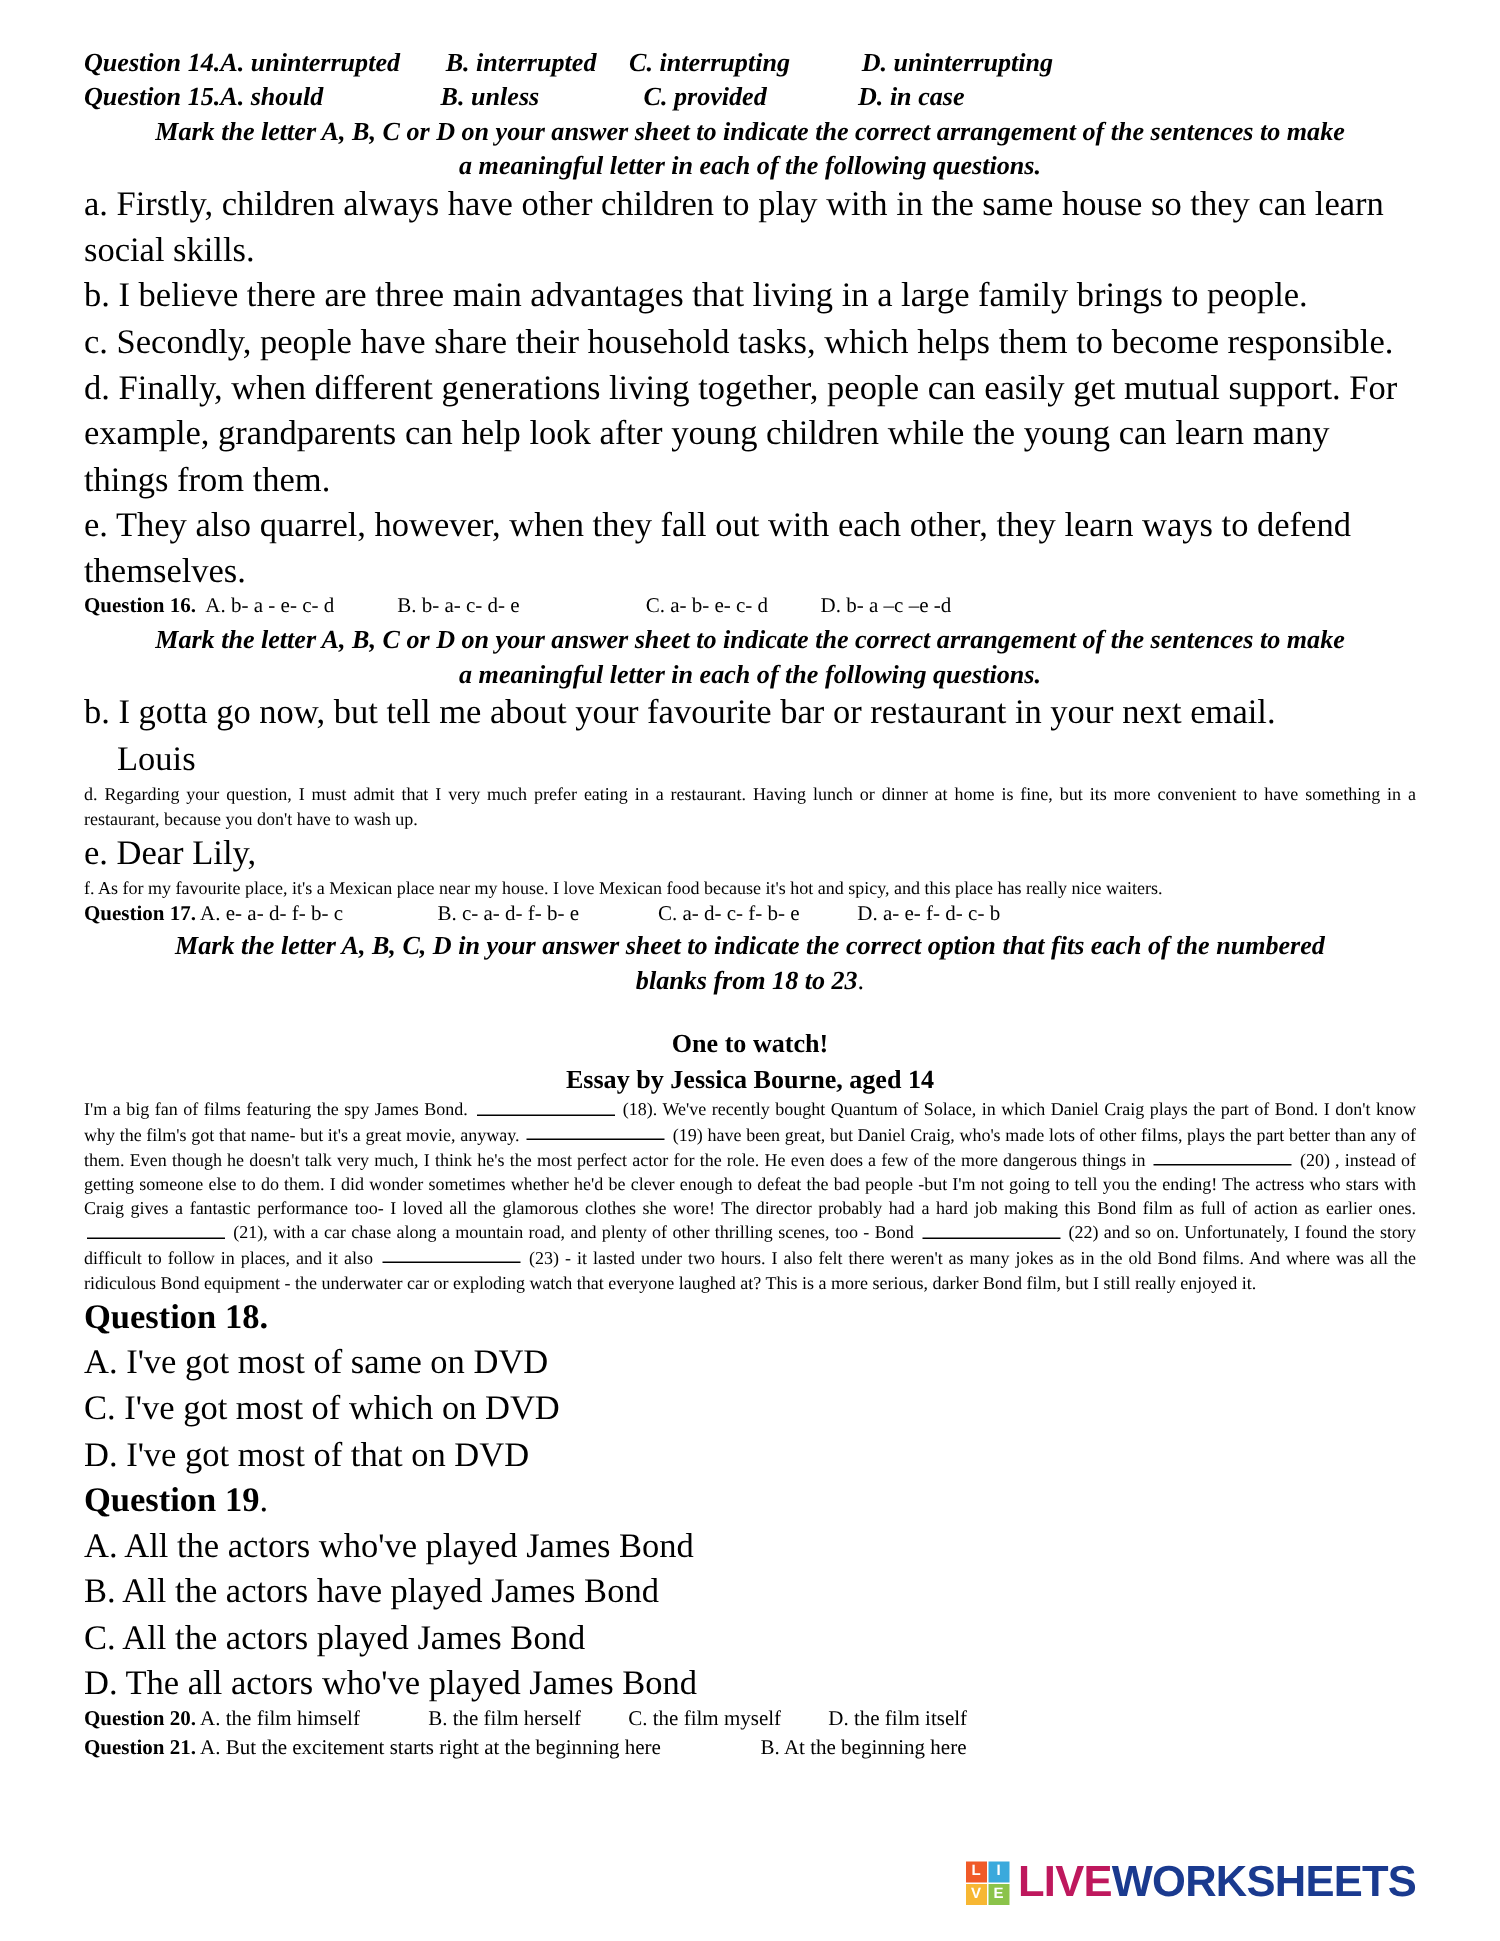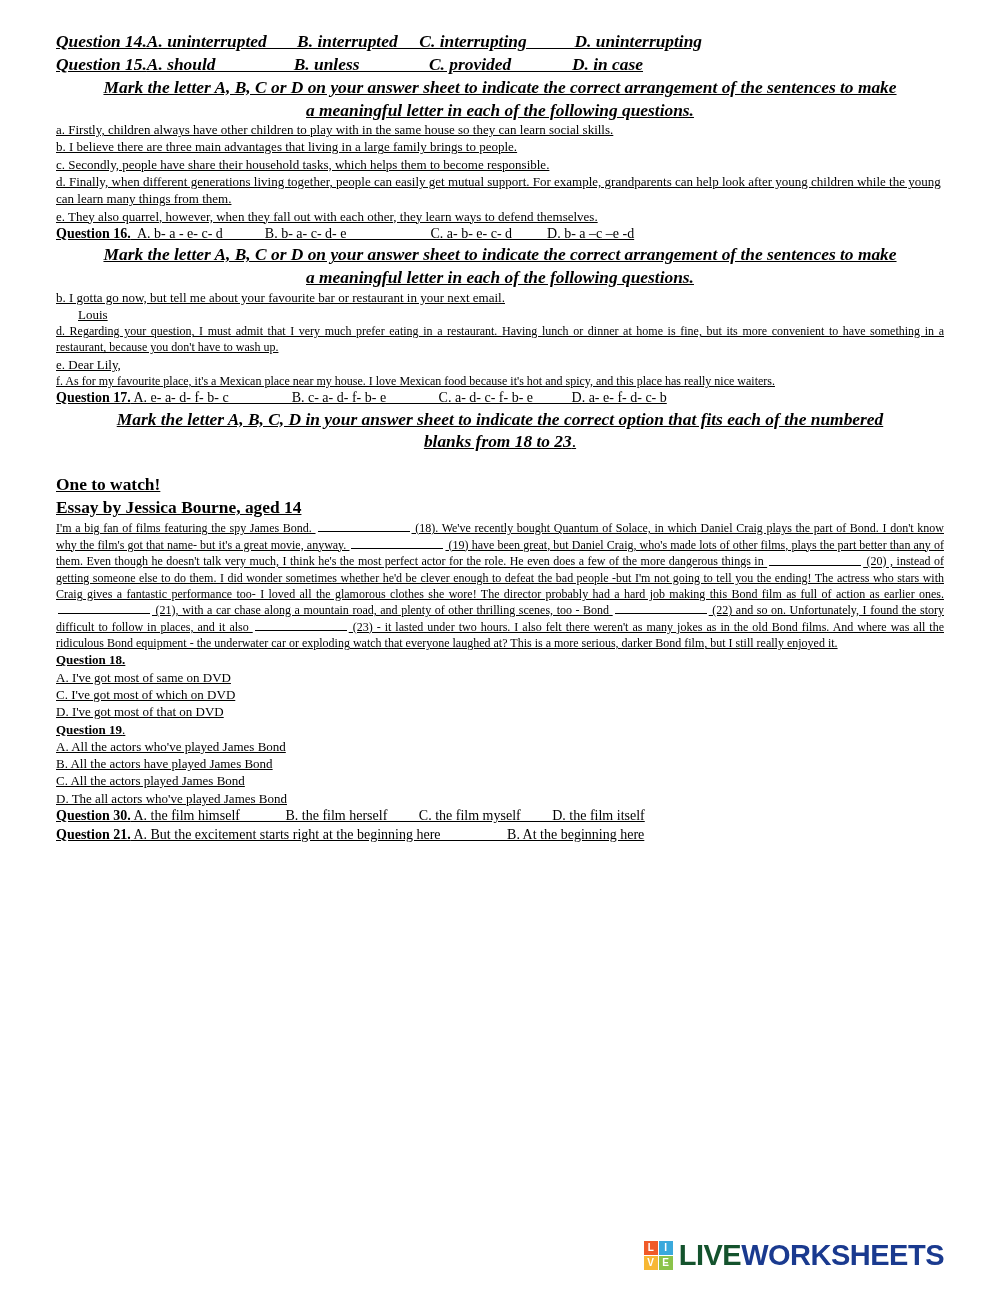--- a/index.html
+++ b/index.html
@@ -14,21 +14,20 @@
     color: #000000;
     position: relative;
     overflow: hidden;
   }
   .page {
     padding: 30px 56px 0 56px;
     box-sizing: border-box;
     width: 1000px;
     height: 1294px;
     position: relative;
-    text-decoration: underline;
   }
   .bi {
     font-weight: bold;
     font-style: italic;
   }
   .b {
     font-weight: bold;
   }
   .instr {
     font-weight: bold;
@@ -44,25 +43,26 @@
     margin: 0;
     white-space: pre;
   }
   .para {
     font-size: 12px;
     line-height: 1.35;
     margin: 0;
     text-align: justify;
   }
   .para-nj {
-    font-size: 13px;
+    font-size: 23px;
     line-height: 1.33;
     margin: 0;
   }
   .center {
+    text-align: center;
     font-weight: bold;
     font-size: 17.4px;
     line-height: 1.35;
     margin: 0;
   }
   .gap-lg { height: 20px; }
   .mcq-line {
     font-size: 14px;
     line-height: 1.33;
     margin: 0;
@@ -107,21 +107,21 @@
   .lm2 { background: #3aa9dc; }
   .lm3 { background: #f7b733; }
   .lm4 { background: #8bc34a; }
   .logo-text {
     font-family: "Liberation Sans", sans-serif;
     font-size: 29px;
     font-weight: bold;
     letter-spacing: -0.5px;
     color: #1a3a8f;
   }
-  .logo-text .green { color: #14532d; }
+  .logo-text .green { color: #be185d; }
   .indent-sub { padding-left: 22px; }
 </style>
 </head>
 <body>
 
 <div class="page">
 
   <div class="q-row"><span class="bi">Question 14.</span><span class="bi">A. uninterrupted       B. interrupted     C. interrupting           D. uninterrupting</span></div>
   <div class="q-row"><span class="bi">Question 15.</span><span class="bi">A. should                  B. unless                C. provided              D. in case</span></div>
 
@@ -161,21 +161,21 @@
   <div class="para-nj">A. I've got most of same on DVD</div>
   <div class="para-nj">C. I've got most of which on DVD</div>
   <div class="para-nj">D. I've got most of that on DVD</div>
 
   <div class="para-nj"><span class="b">Question 19</span><span>.</span></div>
   <div class="para-nj"> A. All the actors who've played James Bond</div>
   <div class="para-nj"> B. All the actors have played James Bond</div>
   <div class="para-nj">C. All the actors played James Bond</div>
   <div class="para-nj">D. The all actors who've played James Bond</div>
 
-  <div class="mcq-line"><span class="b">Question 30.</span><span> A. the film himself             B. the film herself         C. the film myself         D. the film itself</span></div>
+  <div class="mcq-line"><span class="b">Question 20.</span><span> A. the film himself             B. the film herself         C. the film myself         D. the film itself</span></div>
   <div class="mcq-line"><span class="b">Question 21.</span><span> A. But the excitement starts right at the beginning here                   B. At the beginning here</span></div>
 
   <div class="logo-wrap">
     <div class="logo-mark">
       <div class="lm1">L</div>
       <div class="lm2">I</div>
       <div class="lm3">V</div>
       <div class="lm4">E</div>
     </div>
     <div class="logo-text"><span class="green">LIVE</span><span>WORKSHEETS</span></div>

